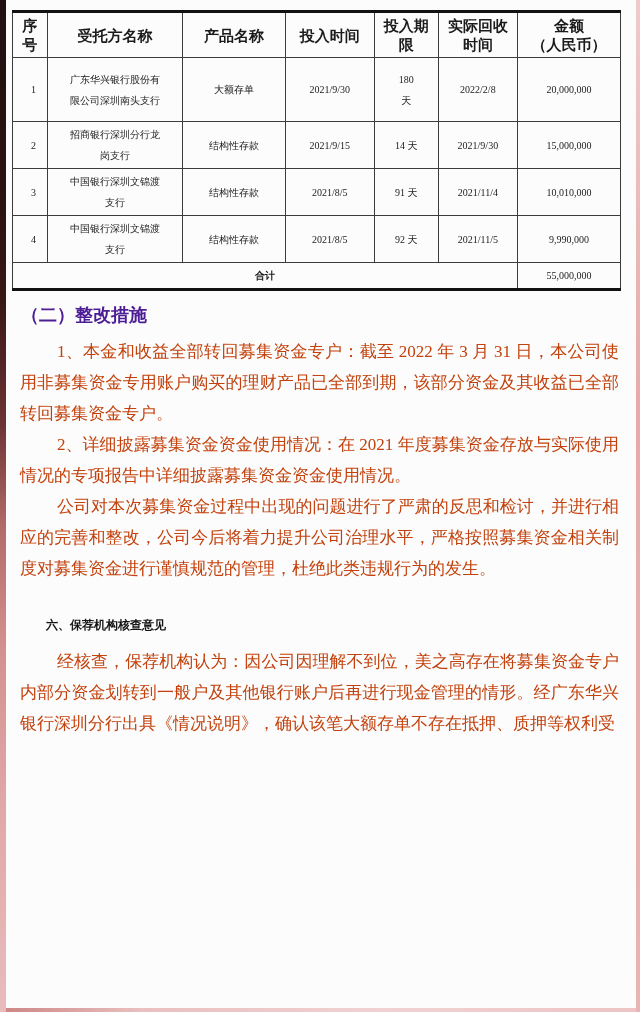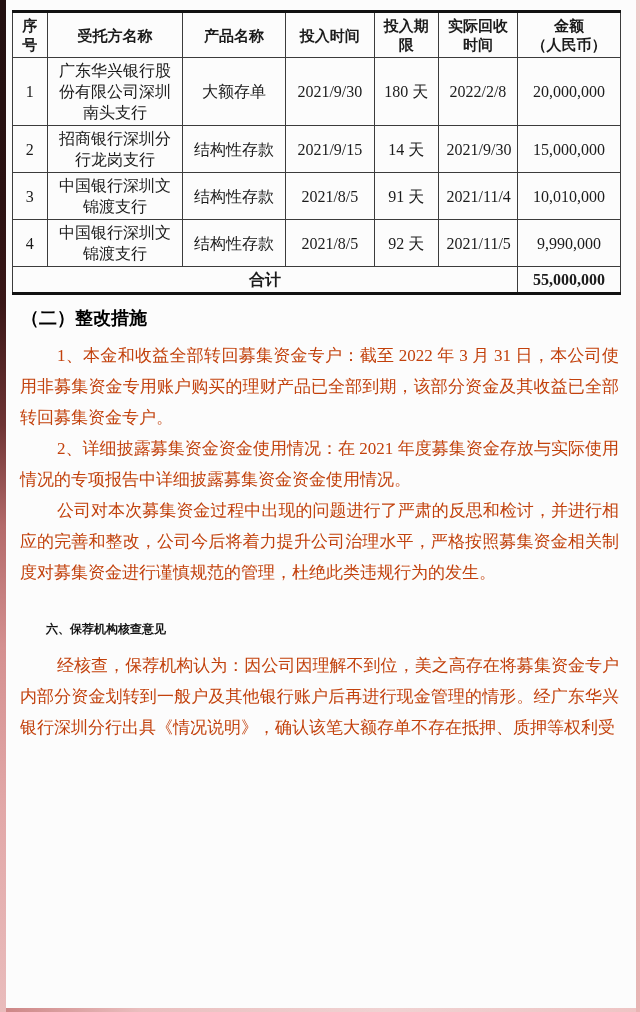--- a/index.html
+++ b/index.html
@@ -54,43 +54,43 @@
   table.fin th {
     font-family: "Liberation Sans", "DejaVu Sans", sans-serif;
     font-weight: 700;
     font-size: 15px;
     line-height: 19px;
     white-space: pre-line;
     height: 46px;
     padding: 3px 1px;
   }
   table.fin td {
-    font-size: 16px;
+    font-size: 10px;
     line-height: 21px;
-    padding: 2px 8px;
+    padding: 2px 18px;
   }
   td.trustee { text-align: left; padding: 2px 10px 2px 6px; }
   td.num { font-family: "Liberation Serif", "DejaVu Serif", serif; }
   tr.r1 td { height: 64px; }
   tr.rn td { height: 42px; }
   tr.total td {
     height: 25px;
     font-weight: 700;
     font-family: "Liberation Sans", "DejaVu Sans", sans-serif;
   }
-  tr.total td.num { font-family: "Liberation Serif", "DejaVu Serif", serif; font-weight: 700; }
+  tr.total td.num { font-family: "Liberation Serif", "DejaVu Serif", serif; font-weight: 400; }
 
   
   .textblock { margin-top: 12px; }
   .h-sub {
-    font-family: Liberation Mono, monospace;
+    font-family: Liberation Serif, serif;
     font-weight: 700;
     font-size: 18px;
     line-height: 24px;
-    color: #000000;
+    color: #4c1d95;
     margin: 12px 0 9px 1px;
   }
   .h-main {
     font-family: "Liberation Sans", "DejaVu Sans", sans-serif;
     font-weight: 700;
     font-size: 12px;
     line-height: 24px;
     color: #141414;
     margin: 29px 0 9px 0;
     text-indent: 26px;

